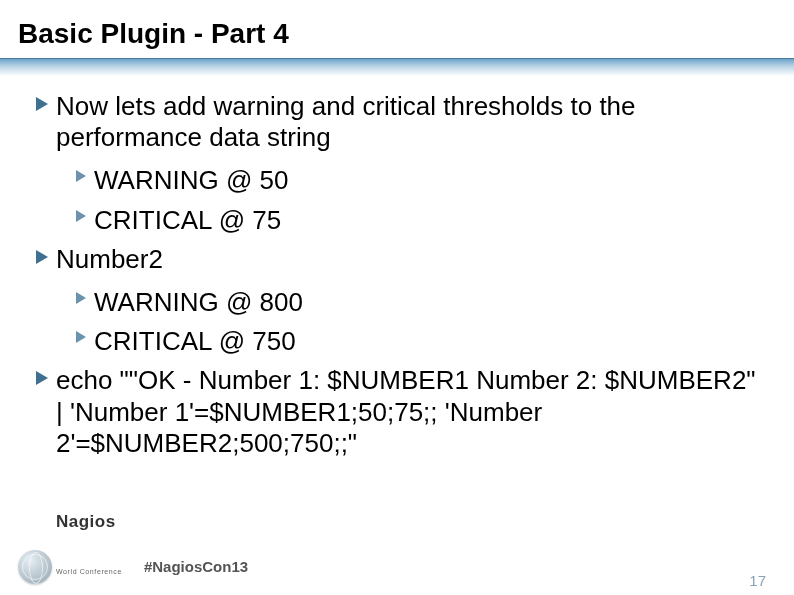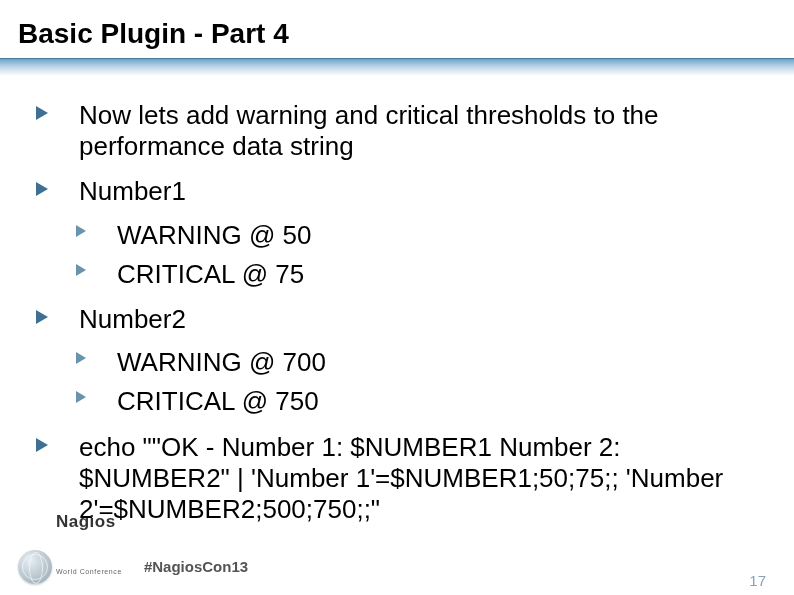--- a/index.html
+++ b/index.html
@@ -28,22 +28,21 @@
     height: 18px;
     background: linear-gradient(to bottom, #6da5cb 0%, #bcd5e6 45%, #ffffff 100%);
     border-top: 1px solid #4a7a9e;
   }
   .content {
     padding: 10px 30px 0 30px;
   }
   .bullet {
     display: flex;
     align-items: flex-start;
-    margin: 14px 0 12px 0;
-    gap: 23px;
+    margin: 5px 0 12px 0;
   }
   .bullet.level1 {
     margin-left: 6px;
     font-size: 26px;
     color: #000;
     line-height: 1.2;
   }
   .bullet.level2 {
     margin-left: 46px;
     font-size: 26px;
@@ -138,62 +137,54 @@
 
     <div class="bullet level1">
       <span class="arrow">
         <svg width="14" height="18">
             <polygon points="0,2 12,9 0,16" fill="#3f6f91"></polygon>
           </svg>
       </span>
       <span class="text">Now lets add warning and critical thresholds to the performance data string</span>
     </div>
 
+
+    <div class="bullet level2">
+      <span class="arrow">
+        <svg width="12" height="14">
+            <polygon points="0,1 10,7 0,13" fill="#6a93ae"></polygon>
+          </svg>
+      </span>
+      <span class="text">WARNING @ 50</span>
+    </div>
+    <div class="bullet level2">
+      <span class="arrow">
+        <svg width="12" height="14">
+            <polygon points="0,1 10,7 0,13" fill="#6a93ae"></polygon>
+          </svg>
+      </span>
+      <span class="text">CRITICAL @ 75</span>
+    </div>
+
     <div class="bullet level1">
       <span class="arrow">
         <svg width="14" height="18">
             <polygon points="0,2 12,9 0,16" fill="#3f6f91"></polygon>
           </svg>
       </span>
-      <span class="text">Number1</span>
-    </div>
-
-    <div class="bullet level2">
-      <span class="arrow">
-        <svg width="12" height="14">
-            <polygon points="0,1 10,7 0,13" fill="#6a93ae"></polygon>
-          </svg>
-      </span>
-      <span class="text">WARNING @ 50</span>
-    </div>
-    <div class="bullet level2">
-      <span class="arrow">
-        <svg width="12" height="14">
-            <polygon points="0,1 10,7 0,13" fill="#6a93ae"></polygon>
-          </svg>
-      </span>
-      <span class="text">CRITICAL @ 75</span>
-    </div>
-
-    <div class="bullet level1">
-      <span class="arrow">
-        <svg width="14" height="18">
-            <polygon points="0,2 12,9 0,16" fill="#3f6f91"></polygon>
-          </svg>
-      </span>
       <span class="text">Number2</span>
     </div>
 
     <div class="bullet level2">
       <span class="arrow">
         <svg width="12" height="14">
             <polygon points="0,1 10,7 0,13" fill="#6a93ae"></polygon>
           </svg>
       </span>
-      <span class="text">WARNING @ 700</span>
+      <span class="text">WARNING @ 800</span>
     </div>
     <div class="bullet level2">
       <span class="arrow">
         <svg width="12" height="14">
             <polygon points="0,1 10,7 0,13" fill="#6a93ae"></polygon>
           </svg>
       </span>
       <span class="text">CRITICAL @ 750</span>
     </div>
 

